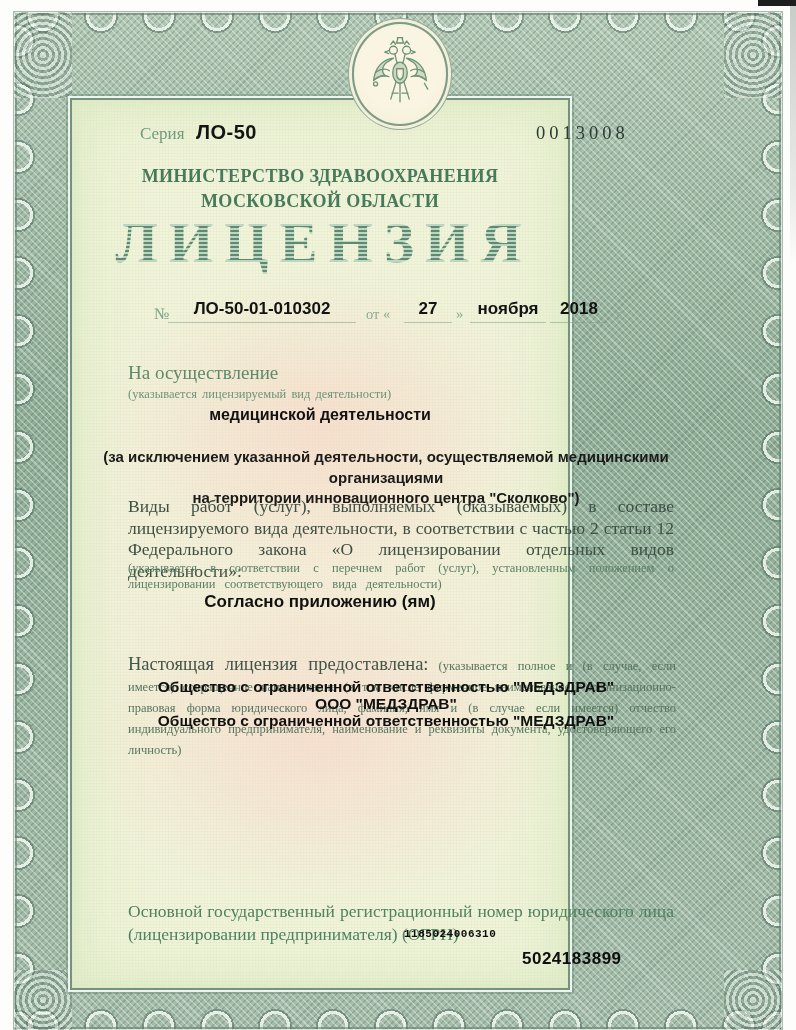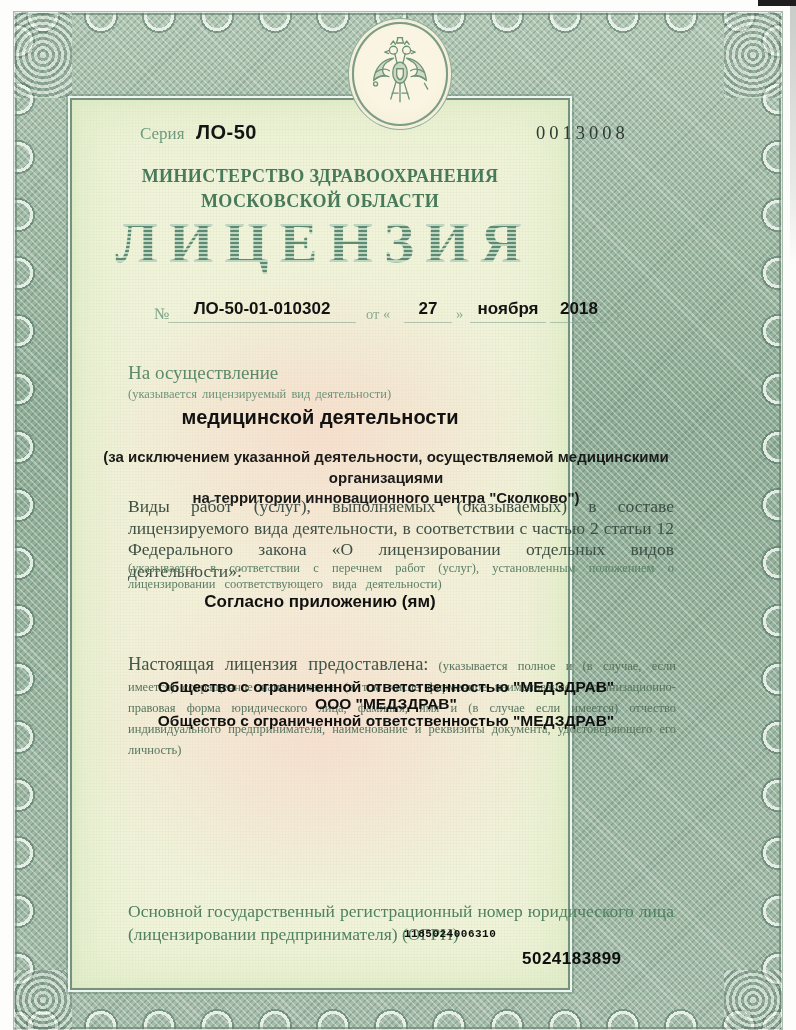--- a/index.html
+++ b/index.html
@@ -74,21 +74,21 @@
     font-family:"Liberation Sans","DejaVu Sans",sans-serif;font-weight:bold;font-size:17px;
     color:#131313;border-bottom:1px solid rgba(128,158,138,.55);padding-bottom:3px;}
   .numrow-year{left:478px;top:199px;width:58px;text-align:center;
     font-family:"Liberation Sans","DejaVu Sans",sans-serif;font-weight:bold;font-size:17px;
     color:#131313;border-bottom:1px solid rgba(128,158,138,.55);padding-bottom:3px;}
   .numrow-g{left:544px;top:206px;font-size:14.5px;color:#8aab93;}
   .act-label{left:56px;top:262px;font-size:19px;color:#5d8a6b;}
   .hint{font-size:12.5px;color:#6e9579;word-spacing:2px;}
   .act-hint{left:56px;top:287px;}
   .act-value{left:0;top:306px;width:100%;text-align:center;
-    font-family:"Liberation Sans","DejaVu Sans",sans-serif;font-weight:bold;font-size:20px;color:#121212;}
+    font-family:"Liberation Sans","DejaVu Sans",sans-serif;font-weight:bold;font-size:16px;color:#121212;}
   .act-exc{left:20px;top:347px;width:588px;text-align:center;
     font-family:"Liberation Sans","DejaVu Sans",sans-serif;font-weight:600;font-size:15px;
     color:#1a1a1a;line-height:20.5px;}
   .works-para{left:56px;top:396px;width:546px;font-size:17.5px;color:#3e5045;
     text-align:justify;line-height:21.5px;}
   .works-hint{left:56px;top:460px;width:546px;text-align:justify;line-height:16px;word-spacing:6px;
     color:#5c7f67;}
   .works-value{left:0;top:492px;width:100%;text-align:center;
     font-family:"Liberation Sans","DejaVu Sans",sans-serif;font-weight:bold;font-size:17px;color:#111;}
   .grantee{left:56px;top:522px;width:548px;text-align:justify;line-height:19px;margin-top:33px;}

